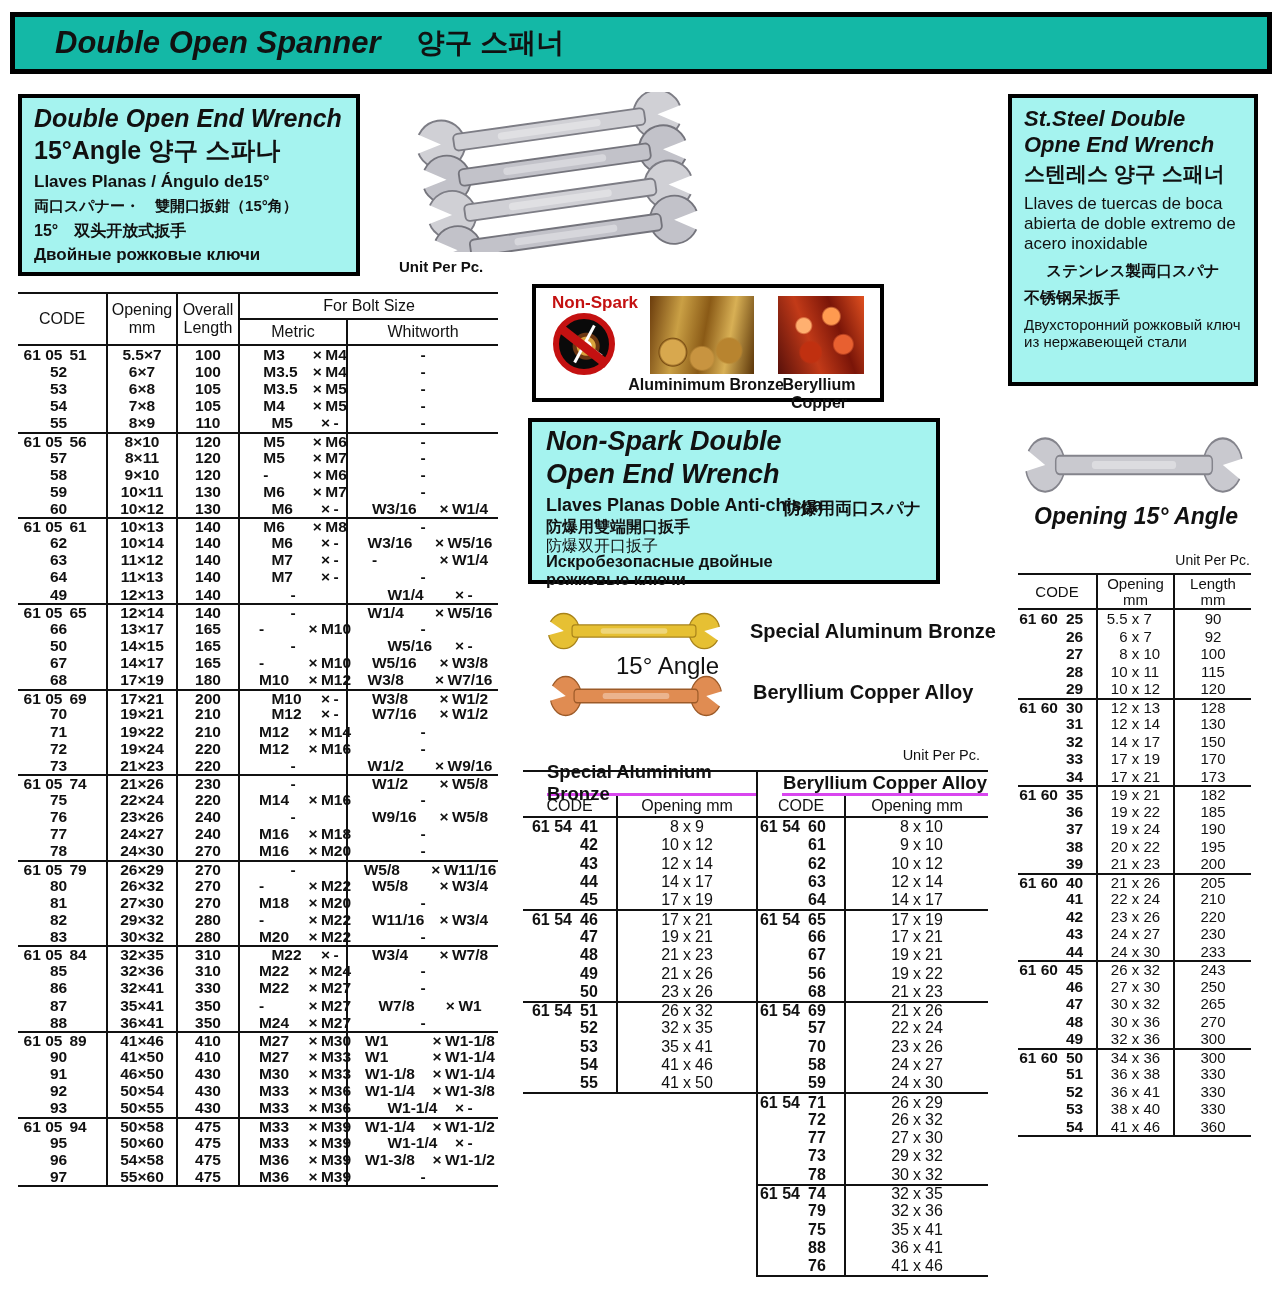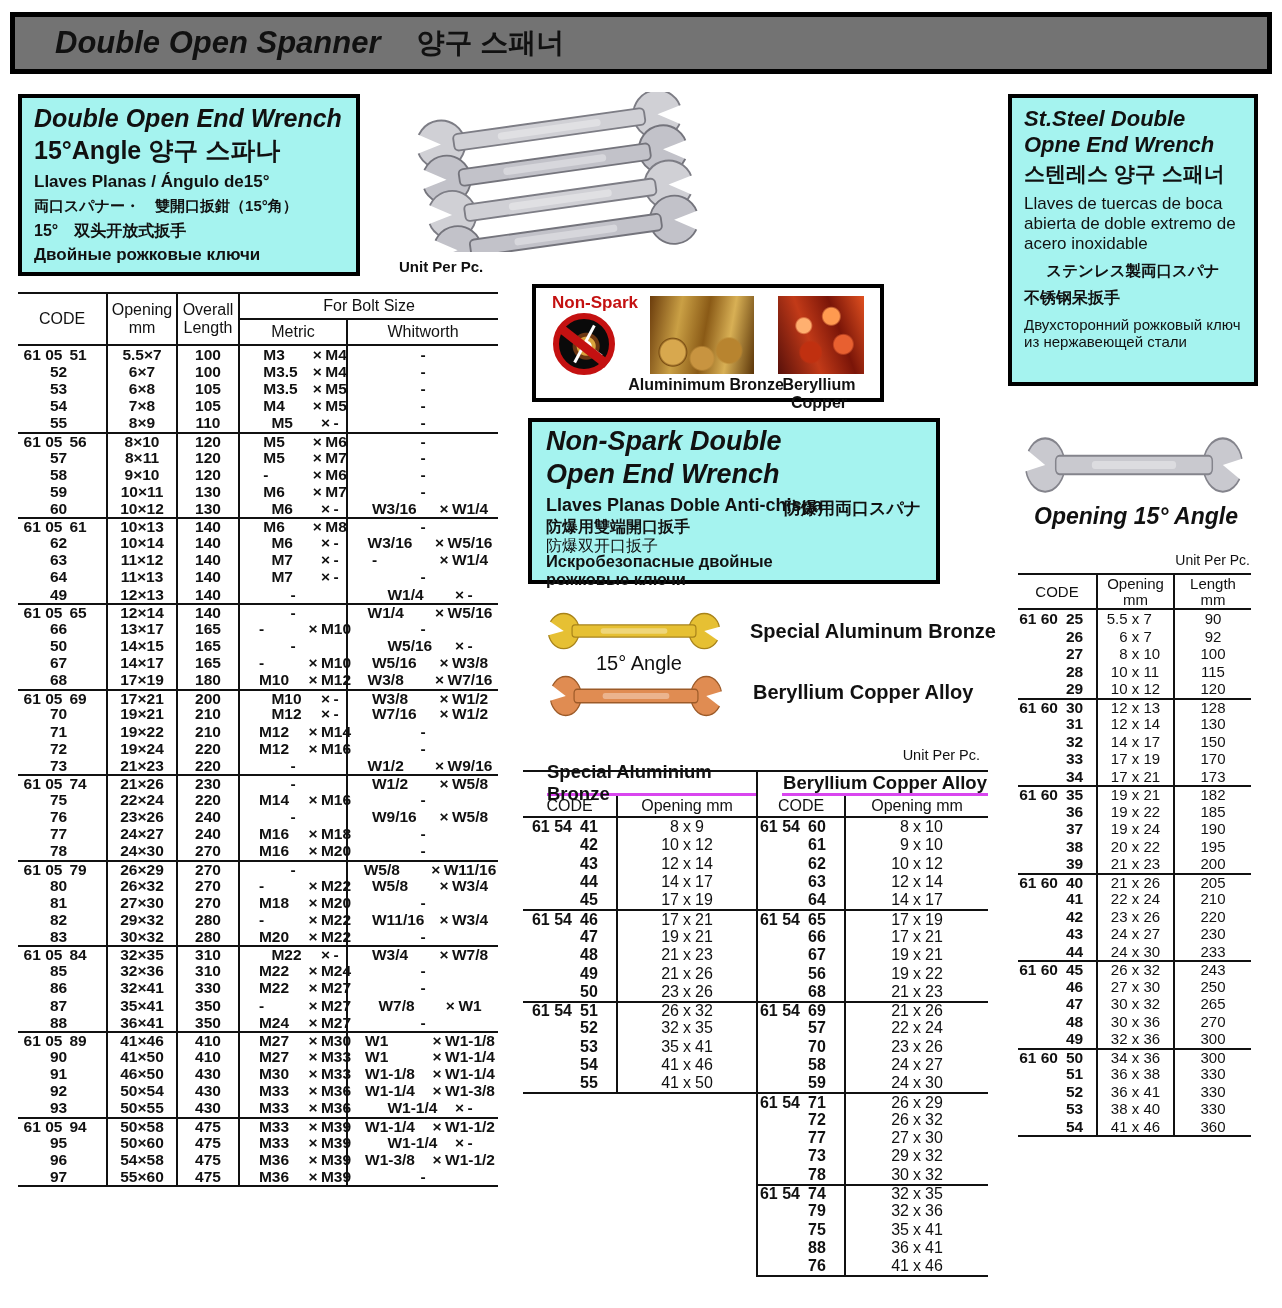--- a/index.html
+++ b/index.html
@@ -3,21 +3,21 @@
 <meta charset="utf-8">
 <style>
   * { box-sizing: border-box; margin: 0; padding: 0; }
   html,body { background:#fff; }
   .page {
     position: relative; width: 1282px; height: 1308px; background: #fff;
     font-family: "Liberation Sans", sans-serif; color:#111; overflow: hidden;
   }
   
   #banner { position:absolute; left:10px; top:12px; width:1262px; height:62px;
-    background:#737373; border:5px solid #000; display:flex; align-items:center;
+    background:#14b8a6; border:5px solid #000; display:flex; align-items:center;
     padding-left:40px; gap:36px; }
   .banner-en { font-size:31px; font-weight:bold; font-style:italic; }
   .banner-ko { font-size:28px; font-weight:bold; }
   
   .cyan-box { position:absolute; background:#A5F3EF; border:4px solid #000; }
   #info-left { left:18px; top:94px; width:342px; height:182px; padding:6px 12px; }
   .il-title { font-size:25px; font-weight:bold; font-style:italic; }
   .il-sub   { font-size:25px; font-weight:bold; margin-top:1px; }
   .il-es { font-size:17px; font-weight:bold; margin-top:5px; }
   .il-jp { font-size:15px; font-weight:bold; margin-top:5px; }
@@ -100,21 +100,21 @@
   .nsi-es { position:absolute; left:14px; top:73px; font-size:18px; font-weight:bold; }
   .nsi-jp { position:absolute; left:252px; top:75px; font-size:17px; font-weight:bold; }
   .nsi-tw { position:absolute; left:14px; top:95px; font-size:16px; font-weight:bold; }
   .nsi-cn { position:absolute; left:14px; top:114px; font-size:16px; }
   .nsi-ru { position:absolute; left:14px; top:131px; font-size:16.5px; font-weight:bold;
     line-height:1.08; white-space:pre-line; }
   
   .mat-label { position:absolute; font-size:20px; font-weight:bold; }
   #label-bronze { left:750px; top:620px; }
   #label-copper { left:753px; top:681px; }
-  #label-angle  { position:absolute; left:596px; top:652px; font-size:20px; }
+  #label-angle  { position:absolute; left:616px; top:652px; font-size:24px; }
   
   .sub-table { position:absolute; top:770px; border-top:2.5px solid #111; border-bottom:2.5px solid #111; background:#fff; }
   #bronze-table { left:523px; width:233px; }
   #copper-table { left:756px; width:232px; border-left:2.5px solid #111; }
   .sub-title { height:24px; border-bottom:3px solid #d946ef; display:flex; align-items:center;
     justify-content:center; font-weight:bold; font-size:18.5px;margin-left:24px; }
   .sub-head { display:grid; height:22px; border-bottom:2px solid #111; font-size:16px; }
   #bronze-table .sub-head, #bronze-body .srow { grid-template-columns:95px 1fr; }
   #copper-table .sub-head, #copper-body .srow { grid-template-columns:88px 1fr; }
   .sub-head div { display:flex; align-items:center; justify-content:center; }

